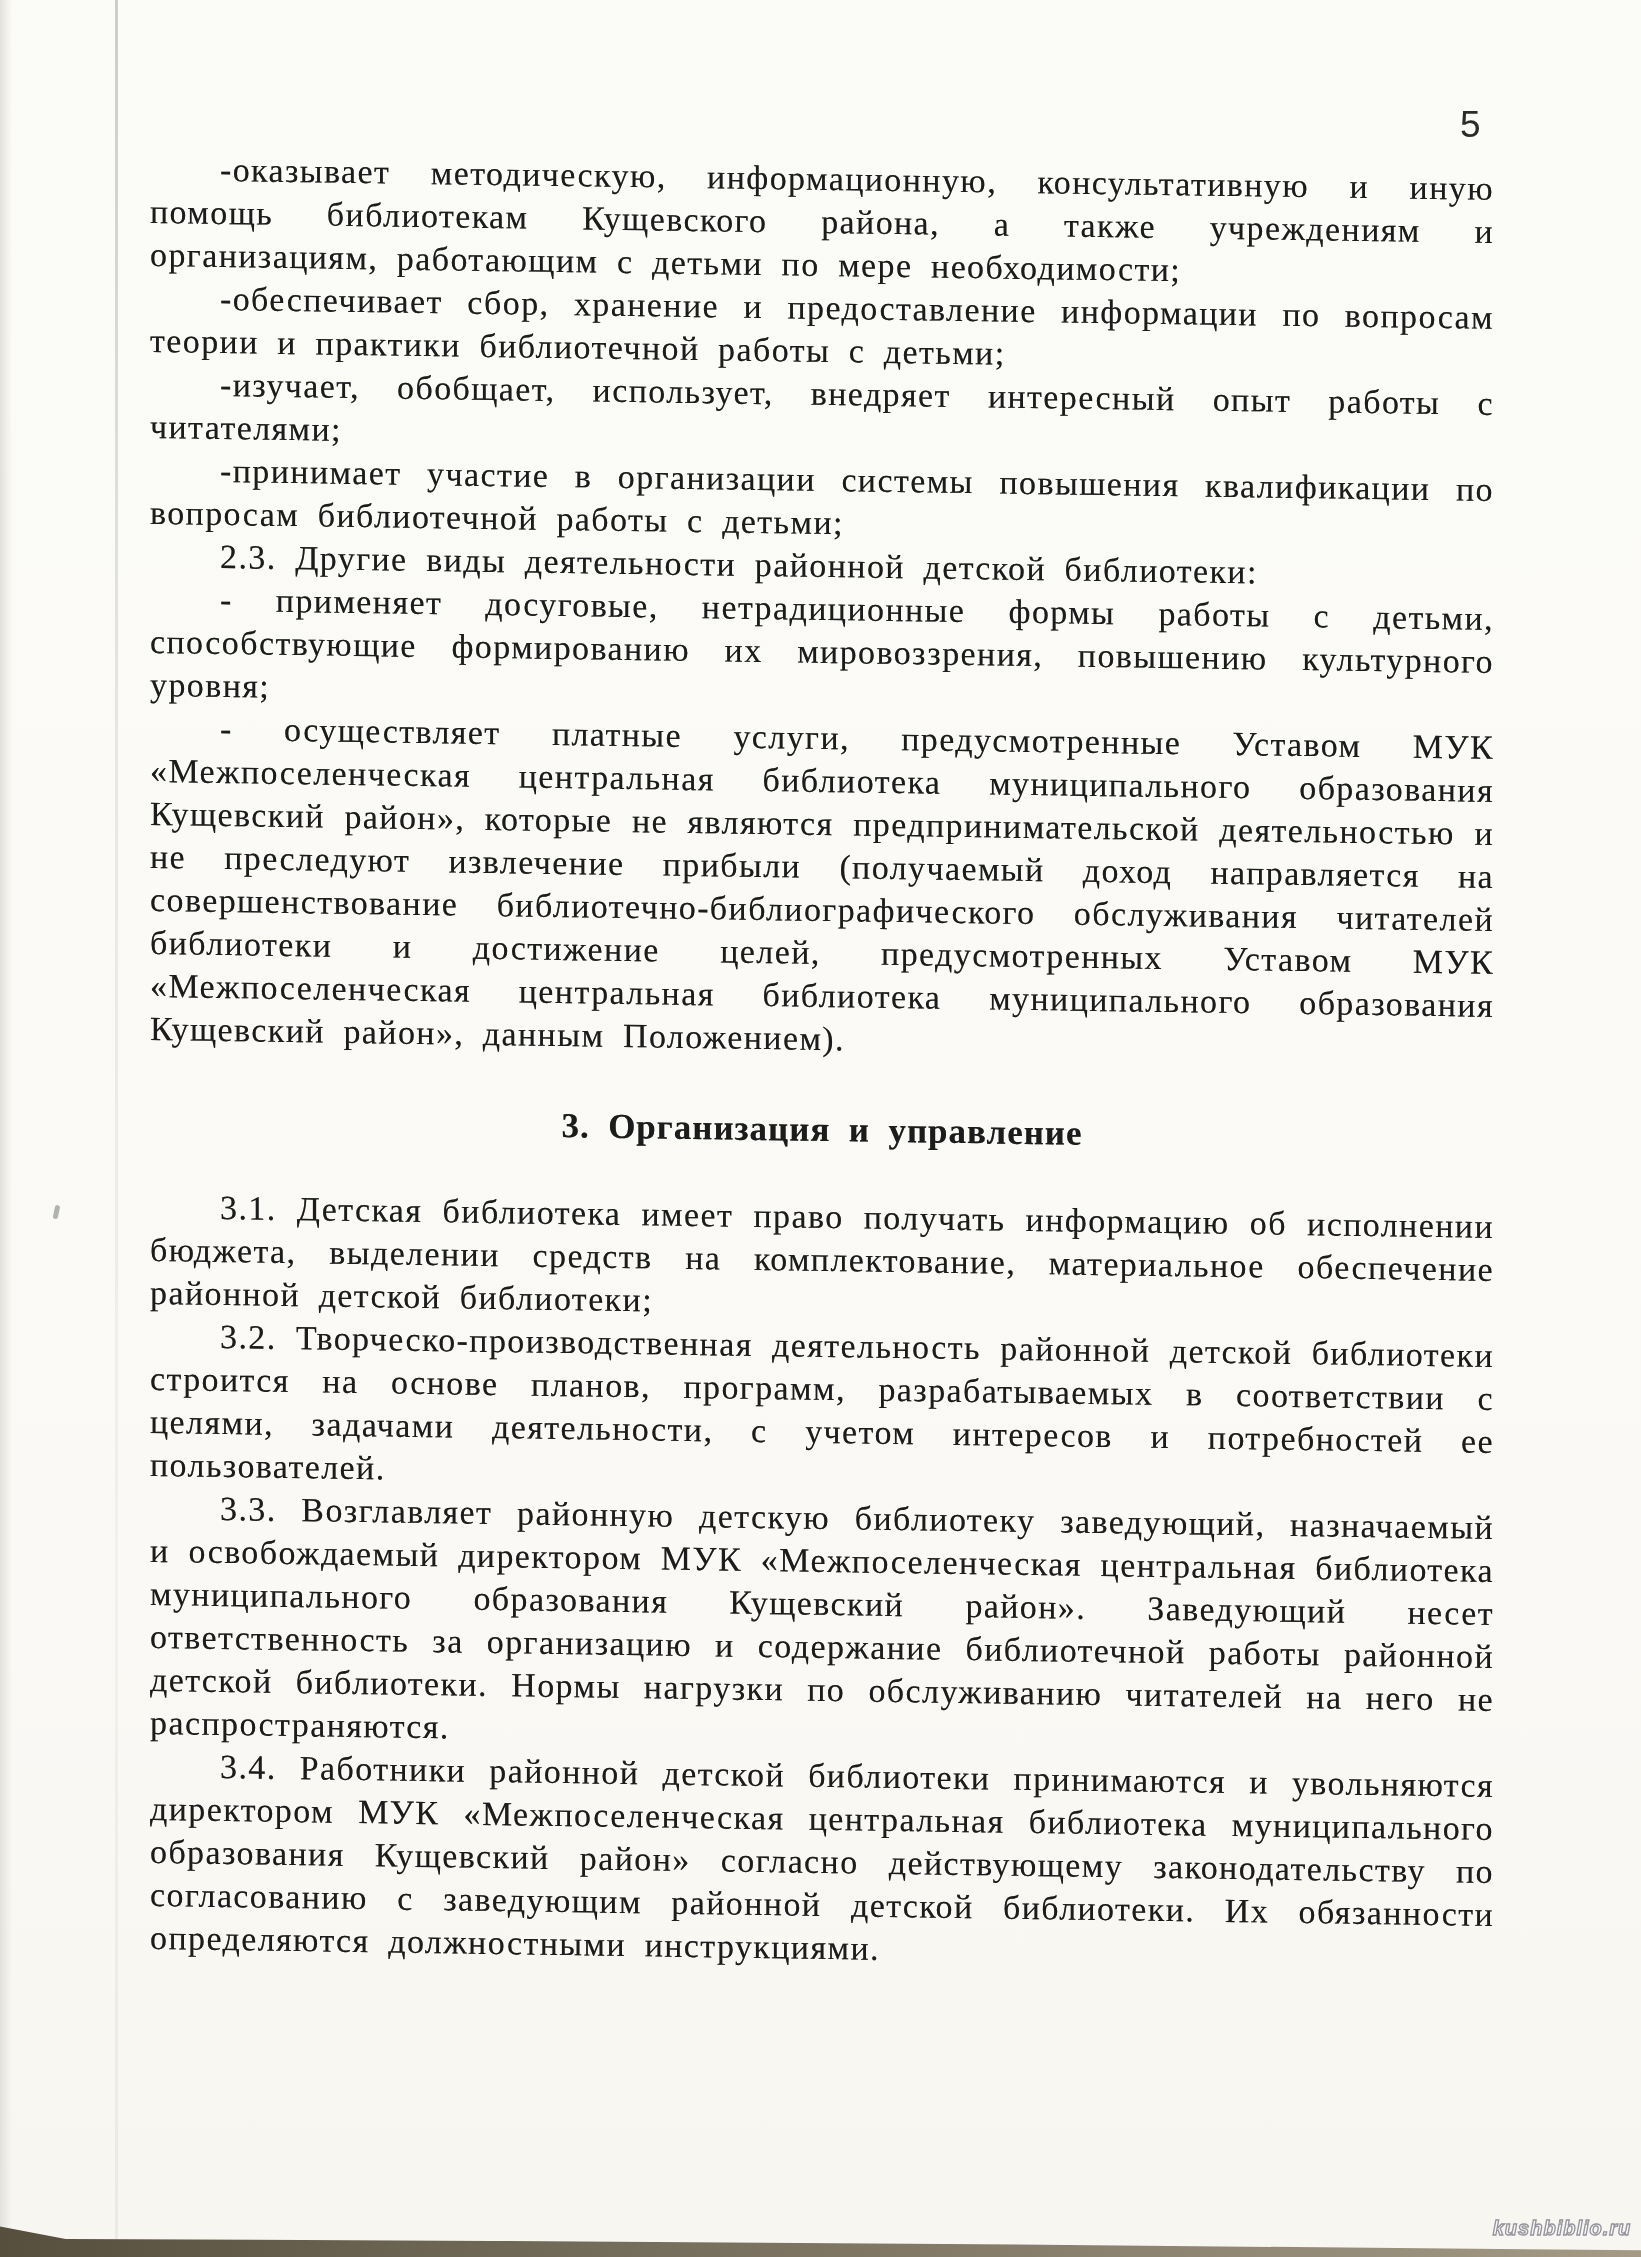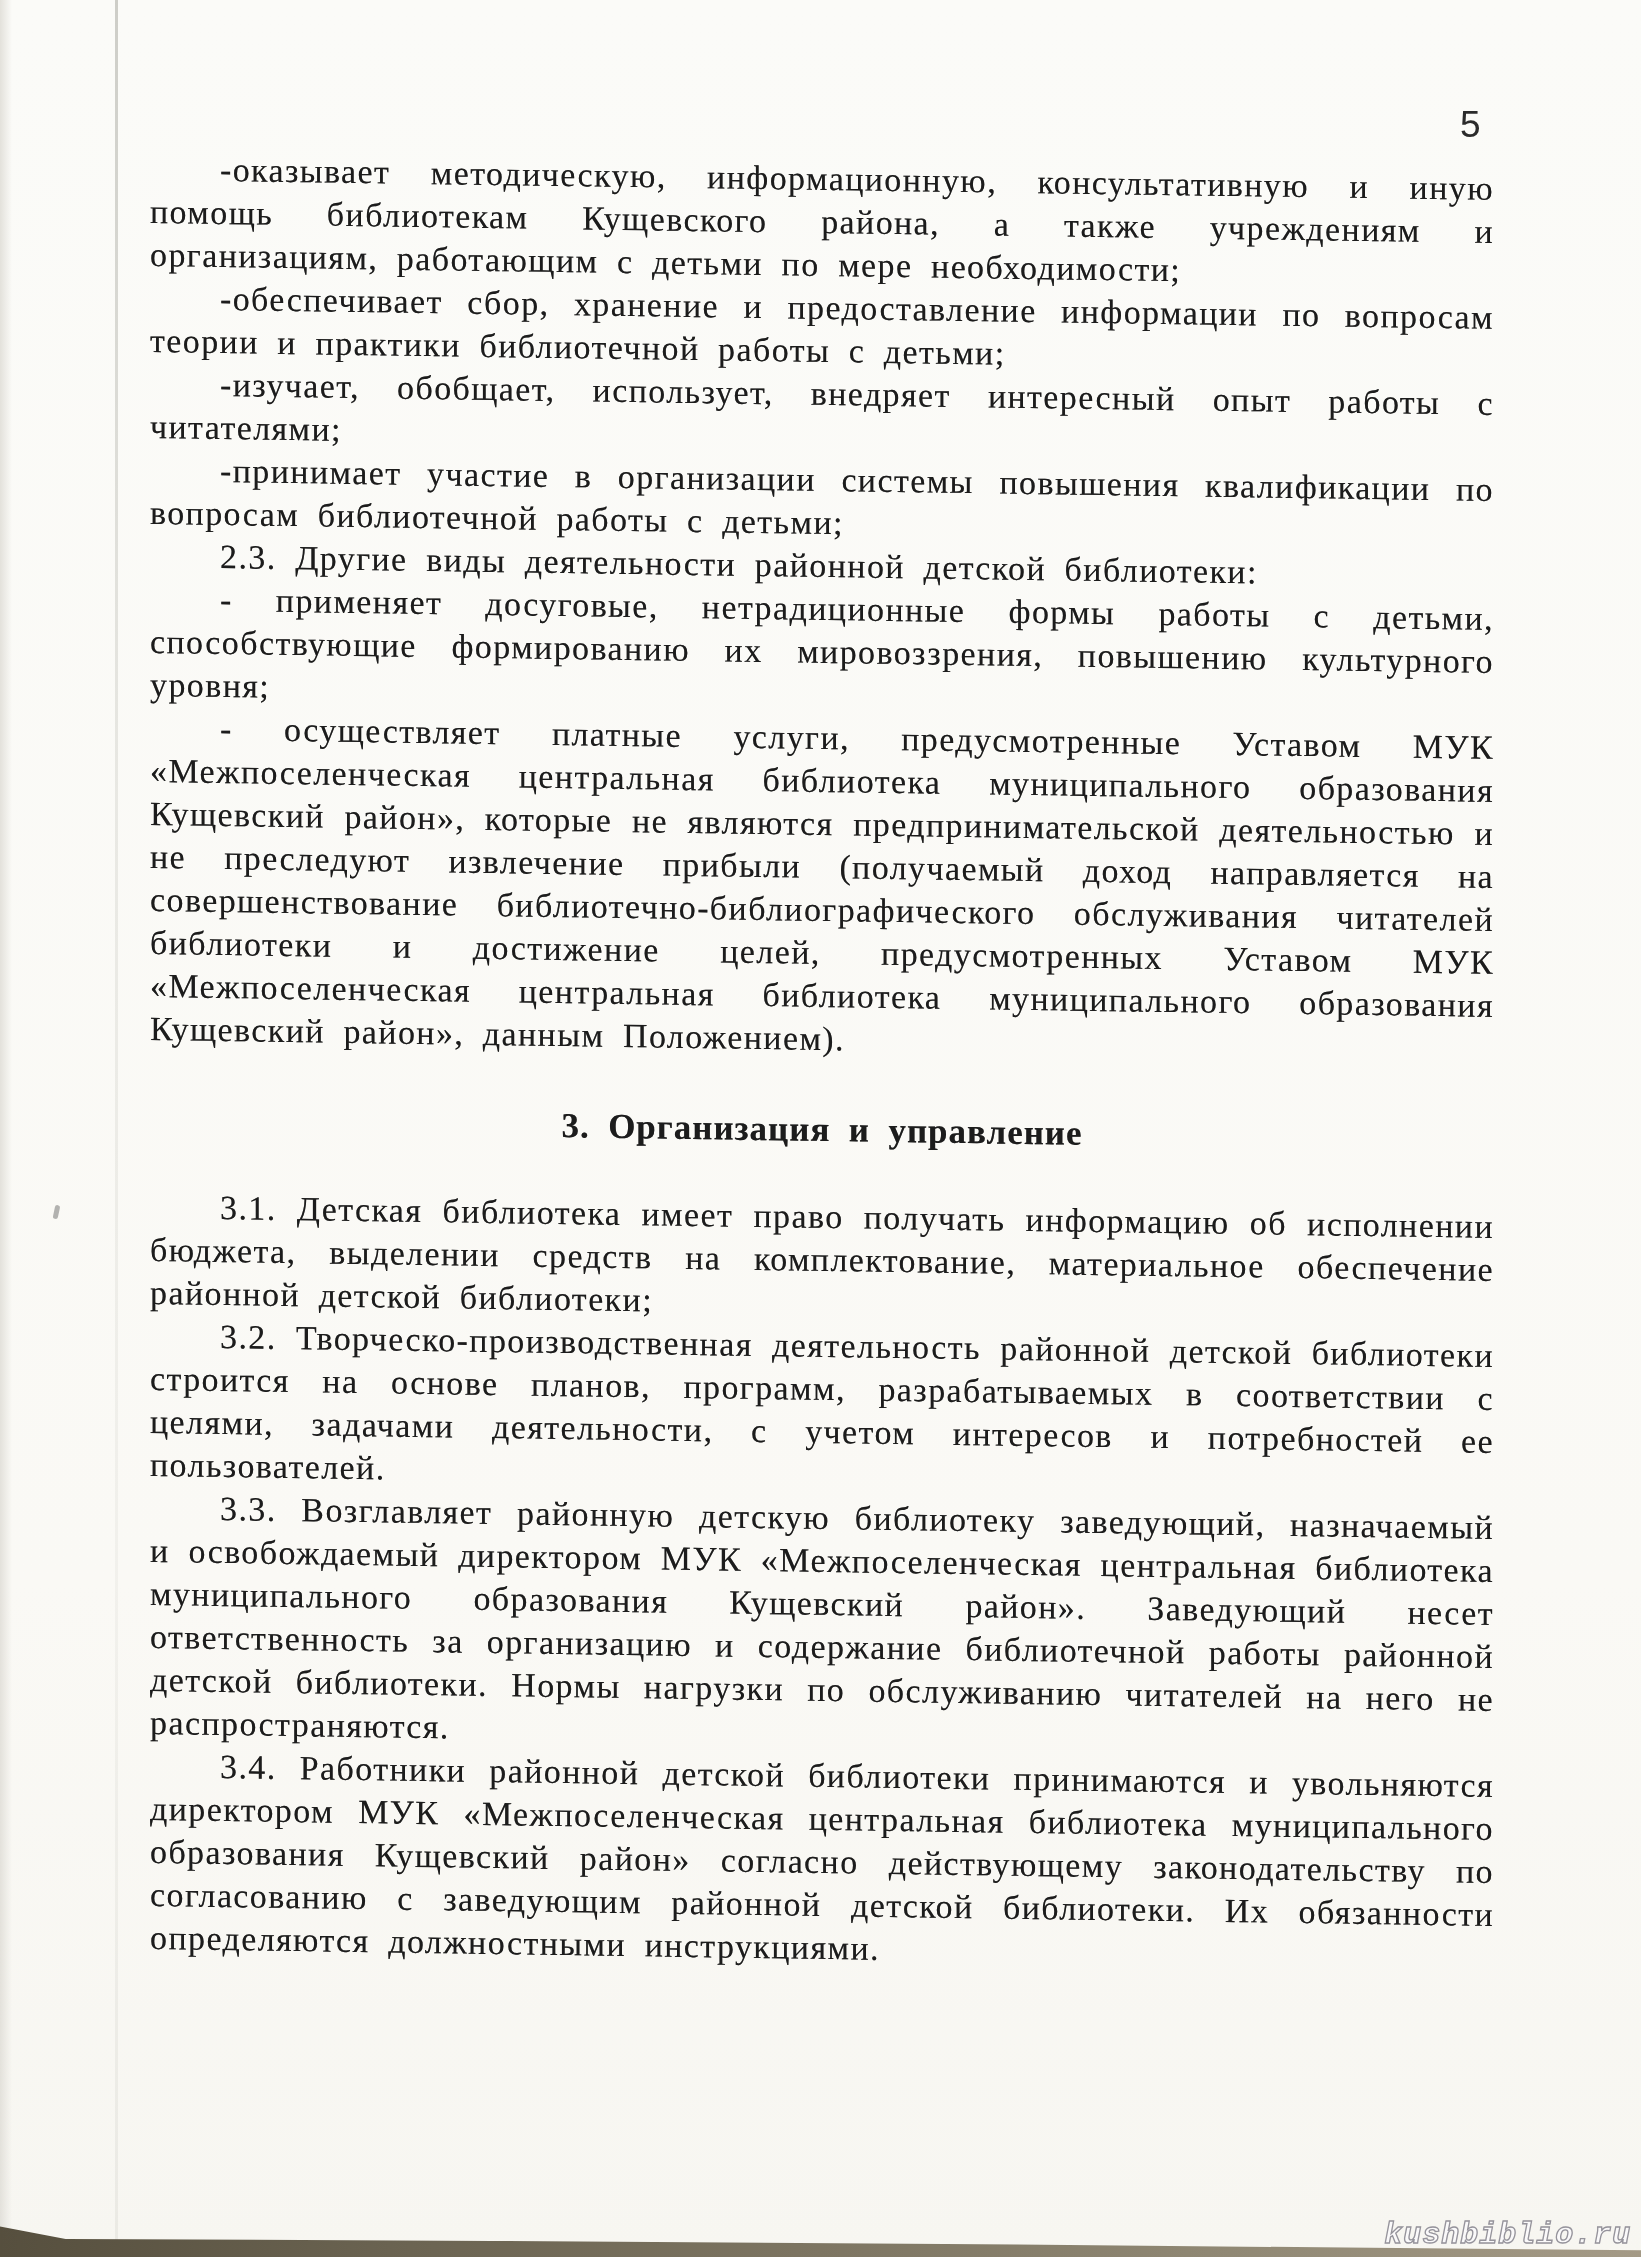--- a/index.html
+++ b/index.html
@@ -56,24 +56,24 @@
     margin:48px 0 44px 0;
     letter-spacing:1px;
   }
   
   .scan-speck {
     position:absolute; left:54px; top:1205px; width:4.8px; height:13.5px;
     background:rgba(90,90,90,0.45); border-radius:2.9px;
     transform:rotate(12deg);
   }
   .watermark {
-    position:absolute; right:9.7px; bottom:5px;
-    font-family:Liberation Mono, monospace;
+    position:absolute; right:9.7px; bottom:17px;
+    font-family:Liberation Sans, sans-serif;
     font-style:italic; font-weight:bold;
-    font-size:30px; letter-spacing:1px;
+    font-size:20px; letter-spacing:1px;
     color:rgba(255,255,255,0.92);
     -webkit-text-stroke:1.3px #95939b;
     text-shadow:0 0 1px rgba(140,135,145,0.6);
   }
 </style>
 </head>
 <body>
 
 <div class="page">
   <div class="scan-left-edge"></div>

